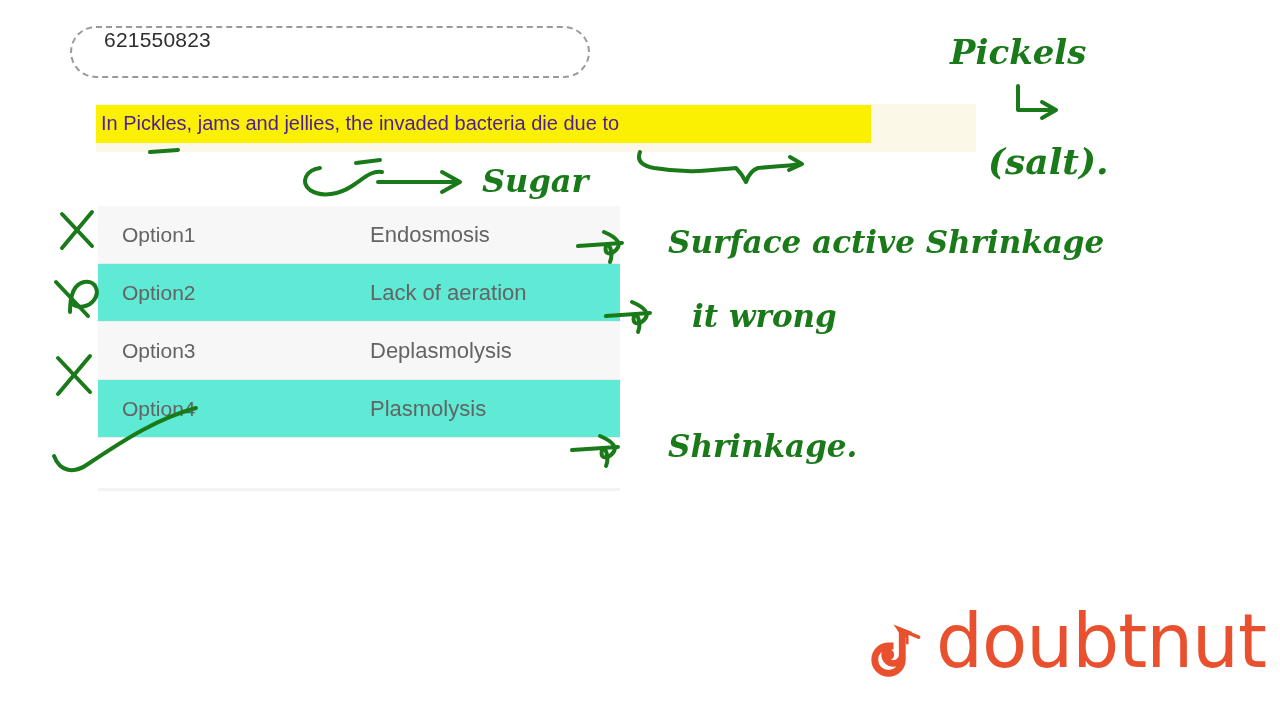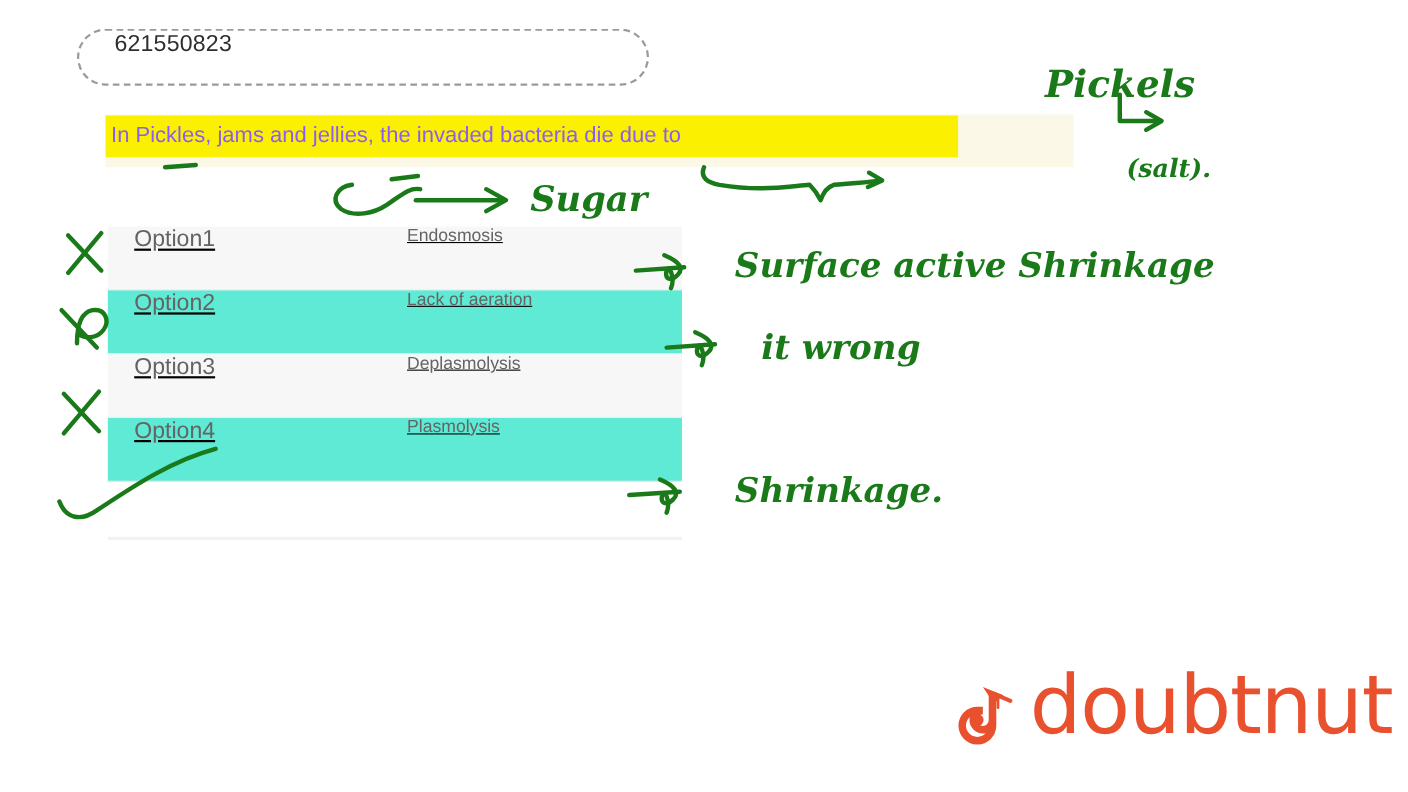--- a/index.html
+++ b/index.html
@@ -27,60 +27,59 @@
   .q-band{
     position:absolute;left:96px;top:104px;width:880px;height:48px;
     background:#fbf8e8;
   }
   .q-highlight{
     position:absolute;left:96px;top:105px;width:775px;height:38px;
     background:#fbf000;
   }
   .q-text{
     position:absolute;left:101px;top:112px;
-    font-size:20px;color:#8b5cf6;white-space:nowrap;
+    font-size:20px;color:#4c1d95;white-space:nowrap;
   }
 
   
   .table{
     position:absolute;left:98px;top:206px;width:522px;
   }
   .row{
-    height:58px;display:flex;
+    height:58px;display:flex;align-items:center;
     border-bottom:1px solid #ececec;
     box-sizing:border-box;
-    text-decoration:underline;
   }
   .row.shade{background:#f7f7f7;}
   .row.plain{background:#5eead4;}
   .cell-label{
     width:272px;padding-left:24px;box-sizing:border-box;
     font-size:21px;color:#646464;
   }
   .cell-value{
-    flex:1;font-size:16px;color:#646464;
+    flex:1;font-size:22px;color:#646464;
   }
   .tail-rule{
     position:absolute;left:98px;top:488px;width:522px;height:3px;
     background:#f2f2f2;
   }
 
   
   .ink{position:absolute;left:0;top:0;width:1280px;height:720px;
        pointer-events:none;}
   .hw{
     position:absolute;color:#1a7a1a;
     font-family:"DejaVu Serif",serif;
     font-style:italic;font-weight:600;
     white-space:nowrap;
   }
   #hw-sugar{left:482px;top:162px;font-size:32px;}
-  #hw-pickels{left:950px;top:32px;font-size:34px;margin-top:25px;}
+  #hw-pickels{left:950px;top:32px;font-size:34px;}
   #hw-plasmolysed{left:1058px;top:82px;font-size:32px;}
-  #hw-salt{left:988px;top:140px;font-size:23px;margin-left:36px;}
+  #hw-salt{left:988px;top:140px;font-size:36px;}
   #hw-surface{left:668px;top:224px;font-size:31px;}
   #hw-itwrong{left:692px;top:298px;font-size:31px;}
   #hw-shrinkage{left:668px;top:428px;font-size:31px;}
 
   
   .logo{
     position:absolute;left:866px;top:604px;width:400px;height:96px;
     display:flex;align-items:flex-start;
   }
   .logo-word{

